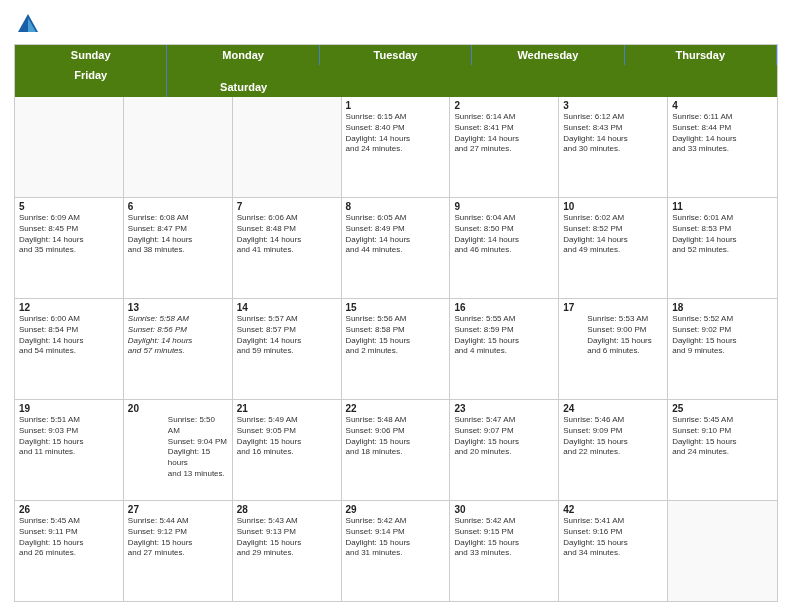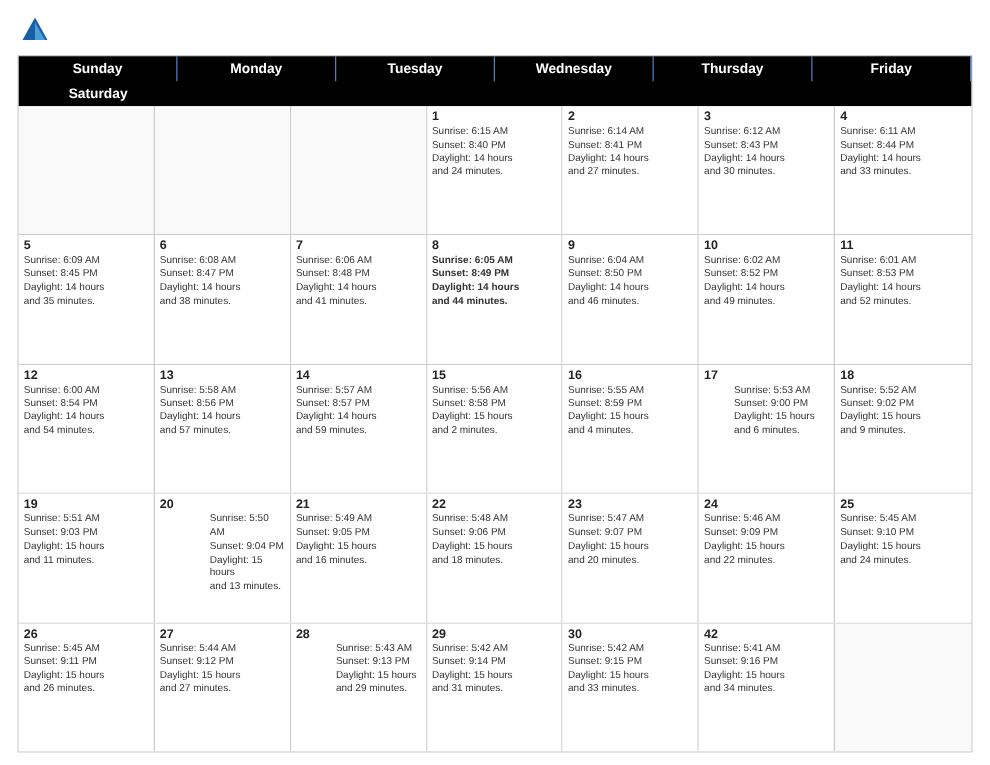--- a/index.html
+++ b/index.html
@@ -60,32 +60,32 @@
       color: #555;
     }
     .calendar {
       flex: 1;
       display: flex;
       flex-direction: column;
       border: 1px solid #ccc;
     }
     .cal-header {
       display: grid;
-      grid-template-columns: repeat(6, 1fr);
-      background: #000000;
+      grid-template-columns: repeat(5, 1fr);
+      background: #4d7c0f;
     }
     .cal-header-cell {
       color: #fff;
       font-size: 11px;
       font-weight: bold;
       text-align: center;
       padding: 4px 2px;
       border-right: 1px solid #4a7fc0;
     }
-    .cal-header-cell:last-child { border-right: none; }
+    .cal-header-cell:last-child { border-right: none; margin-top: 12px; }
     .cal-body {
       flex: 1;
       display: flex;
       flex-direction: column;
     }
     .cal-row {
       display: grid;
       grid-template-columns: repeat(7, 1fr);
       flex: 1;
       border-bottom: 1px solid #ccc;
@@ -197,21 +197,21 @@
           </div>
           <div class="cal-cell">
             <div class="day-number">7</div>
             <div class="cell-text" style="white-space: pre-line;">Sunrise: 6:06 AM
 Sunset: 8:48 PM
 Daylight: 14 hours
 and 41 minutes.</div>
           </div>
           <div class="cal-cell">
             <div class="day-number">8</div>
-            <div class="cell-text" style="white-space: pre-line; font-weight: bold;">Sunrise: 6:05 AM
+            <div class="cell-text" style="white-space: pre-line;">Sunrise: 6:05 AM
 Sunset: 8:49 PM
 Daylight: 14 hours
 and 44 minutes.</div>
           </div>
           <div class="cal-cell">
             <div class="day-number">9</div>
             <div class="cell-text" style="white-space: pre-line;">Sunrise: 6:04 AM
 Sunset: 8:50 PM
 Daylight: 14 hours
 and 46 minutes.</div>
@@ -234,21 +234,21 @@
         <div class="cal-row">
           <div class="cal-cell">
             <div class="day-number">12</div>
             <div class="cell-text" style="white-space: pre-line;">Sunrise: 6:00 AM
 Sunset: 8:54 PM
 Daylight: 14 hours
 and 54 minutes.</div>
           </div>
           <div class="cal-cell">
             <div class="day-number">13</div>
-            <div class="cell-text" style="white-space: pre-line;">Sunrise: 5:58 AM
+            <div class="cell-text" style="white-space: pre-line; font-style: italic;">Sunrise: 5:58 AM
 Sunset: 8:56 PM
 Daylight: 14 hours
 and 57 minutes.</div>
           </div>
           <div class="cal-cell">
             <div class="day-number">14</div>
             <div class="cell-text" style="white-space: pre-line;">Sunrise: 5:57 AM
 Sunset: 8:57 PM
 Daylight: 14 hours
 and 59 minutes.</div>
@@ -343,21 +343,21 @@
           </div>
           <div class="cal-cell">
             <div class="day-number">27</div>
             <div class="cell-text" style="white-space: pre-line;">Sunrise: 5:44 AM
 Sunset: 9:12 PM
 Daylight: 15 hours
 and 27 minutes.</div>
           </div>
           <div class="cal-cell">
             <div class="day-number">28</div>
-            <div class="cell-text" style="white-space: pre-line; margin-left: 32px;">Sunrise: 5:43 AM
+            <div class="cell-text" style="white-space: pre-line;">Sunrise: 5:43 AM
 Sunset: 9:13 PM
 Daylight: 15 hours
 and 29 minutes.</div>
           </div>
           <div class="cal-cell">
             <div class="day-number">29</div>
             <div class="cell-text" style="white-space: pre-line;">Sunrise: 5:42 AM
 Sunset: 9:14 PM
 Daylight: 15 hours
 and 31 minutes.</div>

